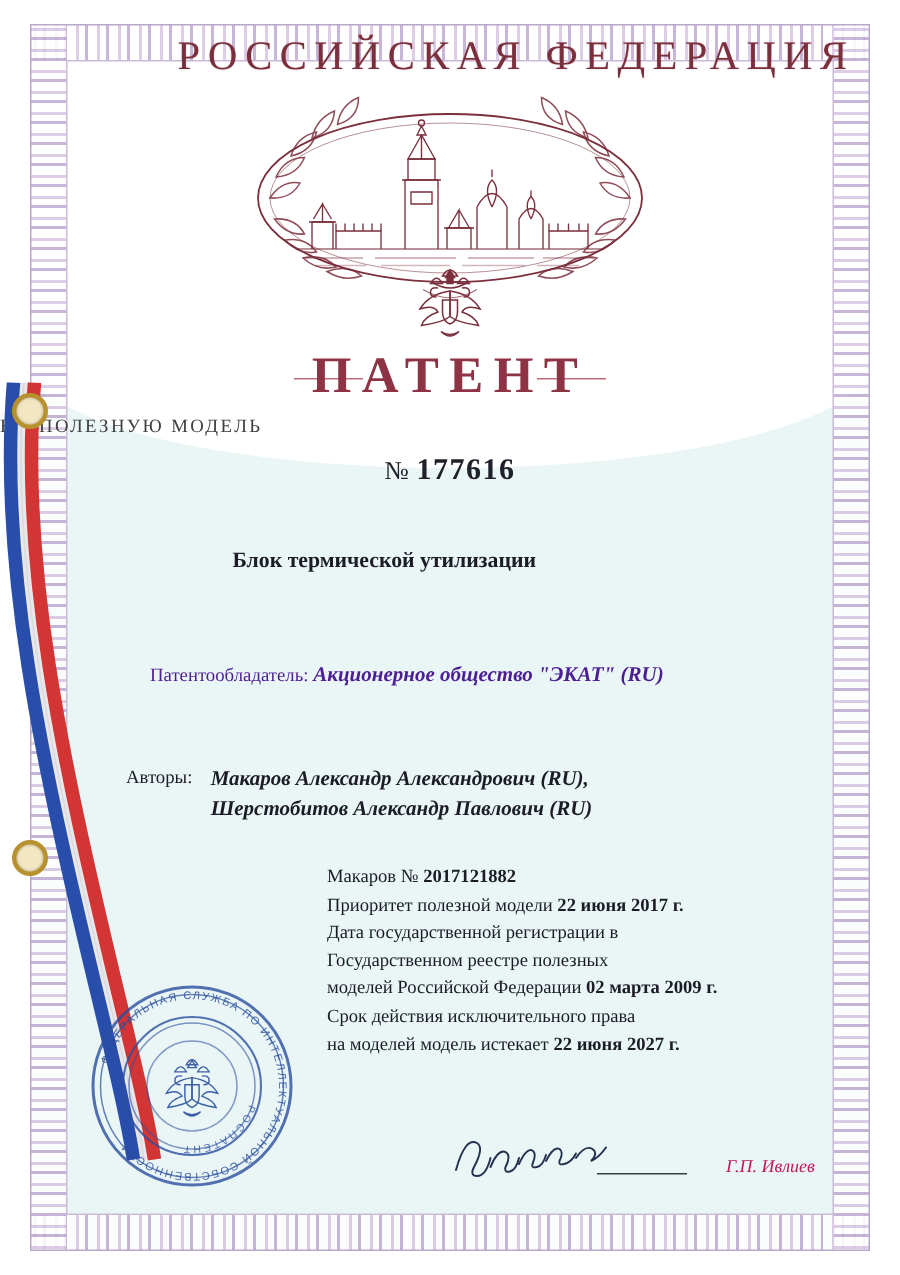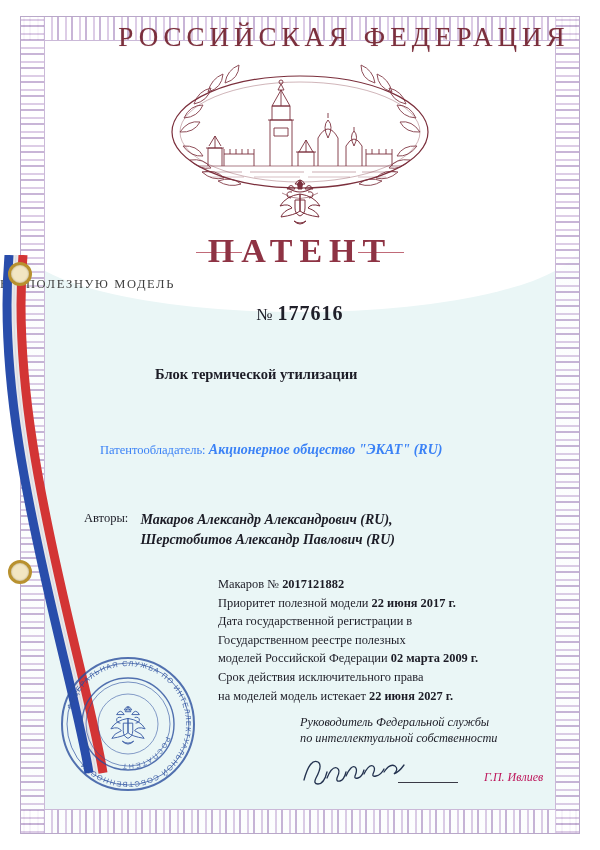--- a/index.html
+++ b/index.html
@@ -156,21 +156,21 @@
     font-weight: bold;
     color: #1c1c26;
   }
 
   
   .holder-row {
     position: absolute;
     left: 100px; top: 442px;
     width: 440px;
     font-size: 13px;
-    color: #3b82f6;
+    color: #4c1d95;
   }
   .holder-label { font-size: 12.5px; }
   .holder-value {
     font-weight: bold;
     font-style: italic;
     font-size: 14px;
   }
 
   
   .authors-block {
@@ -409,24 +409,20 @@
       <span>моделей Российской Федерации</span>
       <b>02 марта 2009 г.</b>
     </div>
     <div>Срок действия исключительного права</div>
     <div>
       <span>на моделей модель истекает</span>
       <b>22 июня 2027 г.</b>
     </div>
   </div>
 
-  <div class="sign-block">
-    <div>Руководитель Федеральной службы</div>
-    <div>по интеллектуальной собственности</div>
-  </div>
 
   <div class="signature">
     <svg width="110" height="36" viewBox="0 0 110 36" xmlns="http://www.w3.org/2000/svg">
       <g fill="none" stroke="#23324f" stroke-width="1.3" stroke-linecap="round">
         <path d="M4 28 q6 -22 14 -18 q5 3 -2 16 q-3 6 2 6 q6 0 9 -12"></path>
         <path d="M27 26 q5 -12 10 -10 q4 2 0 10 q-1 4 3 3 q4 -1 6 -9"></path>
         <path d="M46 24 q5 -11 9 -9 q3 2 0 9 q-1 3 3 2 q4 -1 6 -8"></path>
         <path d="M64 22 q5 -10 9 -8 q3 2 0 8 q-1 3 3 2 q5 -1 8 -7"></path>
         <path d="M84 20 q6 -9 11 -6 q4 3 -1 8 q5 -2 10 -9"></path>
       </g>

